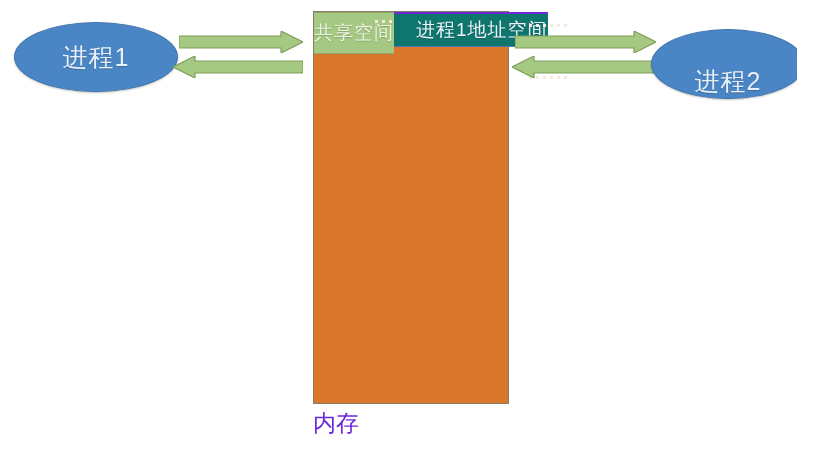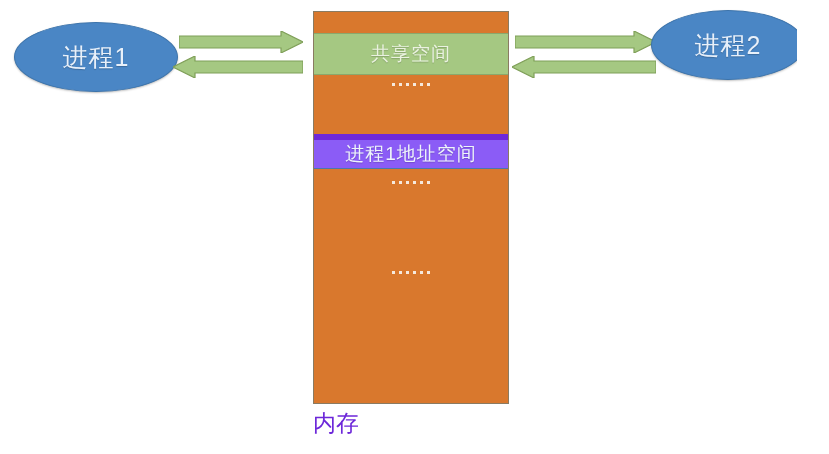--- a/index.html
+++ b/index.html
@@ -30,21 +30,21 @@
     justify-content: center;
   }
   .process-label {
     color: #e8f0fa;
     font-size: 25px;
     letter-spacing: 1px;
     text-shadow: 0 1px 1px rgba(0,0,0,0.20);
     white-space: nowrap;
   }
   #process1-node { left: 14px;  top: 22px; width: 162px; height: 68px; }
-  #process2-node { left: 651px; top: 10px; width: 152px; height: 68px; }
+  #process2-node { left: 651px; top: 29px; width: 152px; height: 68px; align-items: flex-end; }
 
   
   .arrow {
     position: absolute;
   }
   .arrow svg { display: block; width: 100%; height: 100%; }
 
   #arrow-left-to-mem  { left: 179px; top: 31px; width: 124px; height: 22px; }
   #arrow-mem-to-left  { left: 173px; top: 56px; width: 130px; height: 22px; }
   #arrow-mem-to-right { left: 515px; top: 31px; width: 141px; height: 22px; }
@@ -54,33 +54,33 @@
   #memory-column {
     position: absolute;
     left: 313px;
     top: 11px;
     width: 196px;
     height: 393px;
     border: 1px solid #8a7b62;
     box-sizing: border-box;
     background: #d9782d;
     display: flex;
-    flex-direction: column;
+    flex-direction: row;
   }
   .mem-block {
     position: relative;
     display: flex;
     align-items: center;
     justify-content: center;
     box-sizing: border-box;
     width: 100%;
   }
   .mem-block.orange { background: #d9782d; }
   .mem-block.green  { background: #a5c882; border-top: 1px solid #8aa86c; border-bottom: 1px solid #8aa86c; }
-  .mem-block.blue   { background: #8b5cf6; border-top: 6px solid #6d28d9; border-bottom: 1px solid #4a79aa; }
+  .mem-block.blue   { background: #0f766e; border-top: 2px solid #6d28d9; border-bottom: 1px solid #4a79aa; padding-left: 22px; }
 
   .mem-label {
     color: #eef4fb;
     font-size: 19px;
     letter-spacing: 1px;
     text-shadow: 0 1px 1px rgba(0,0,0,0.18);
     white-space: nowrap;
   }
   .mem-label.on-green {
     color: #eaf2e0;

